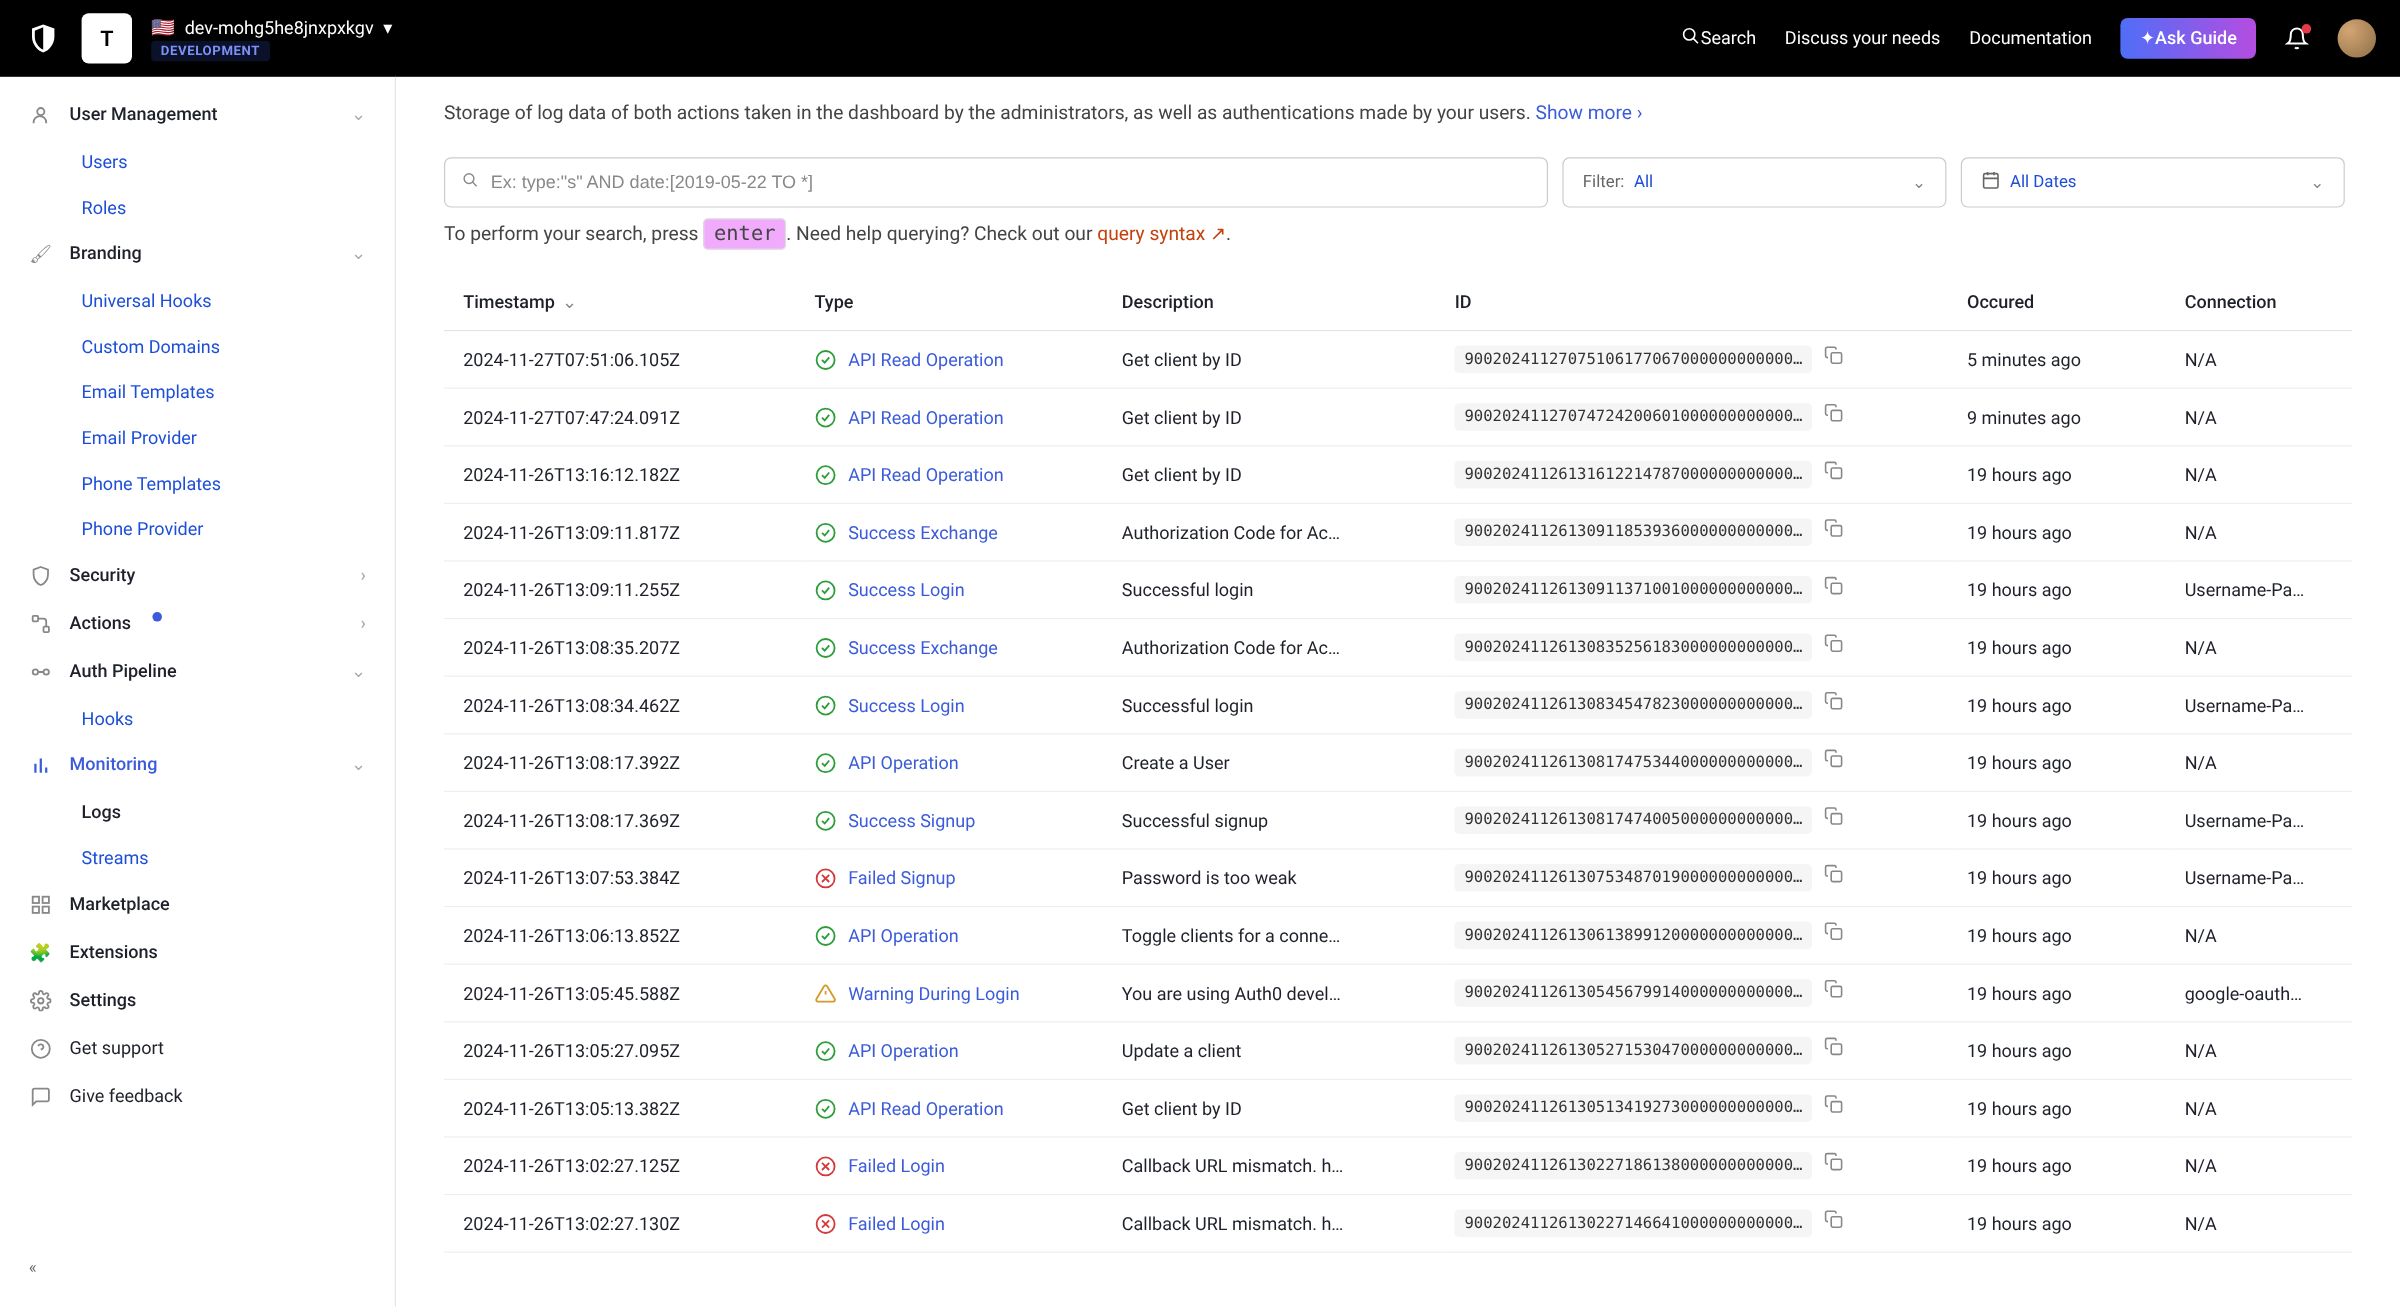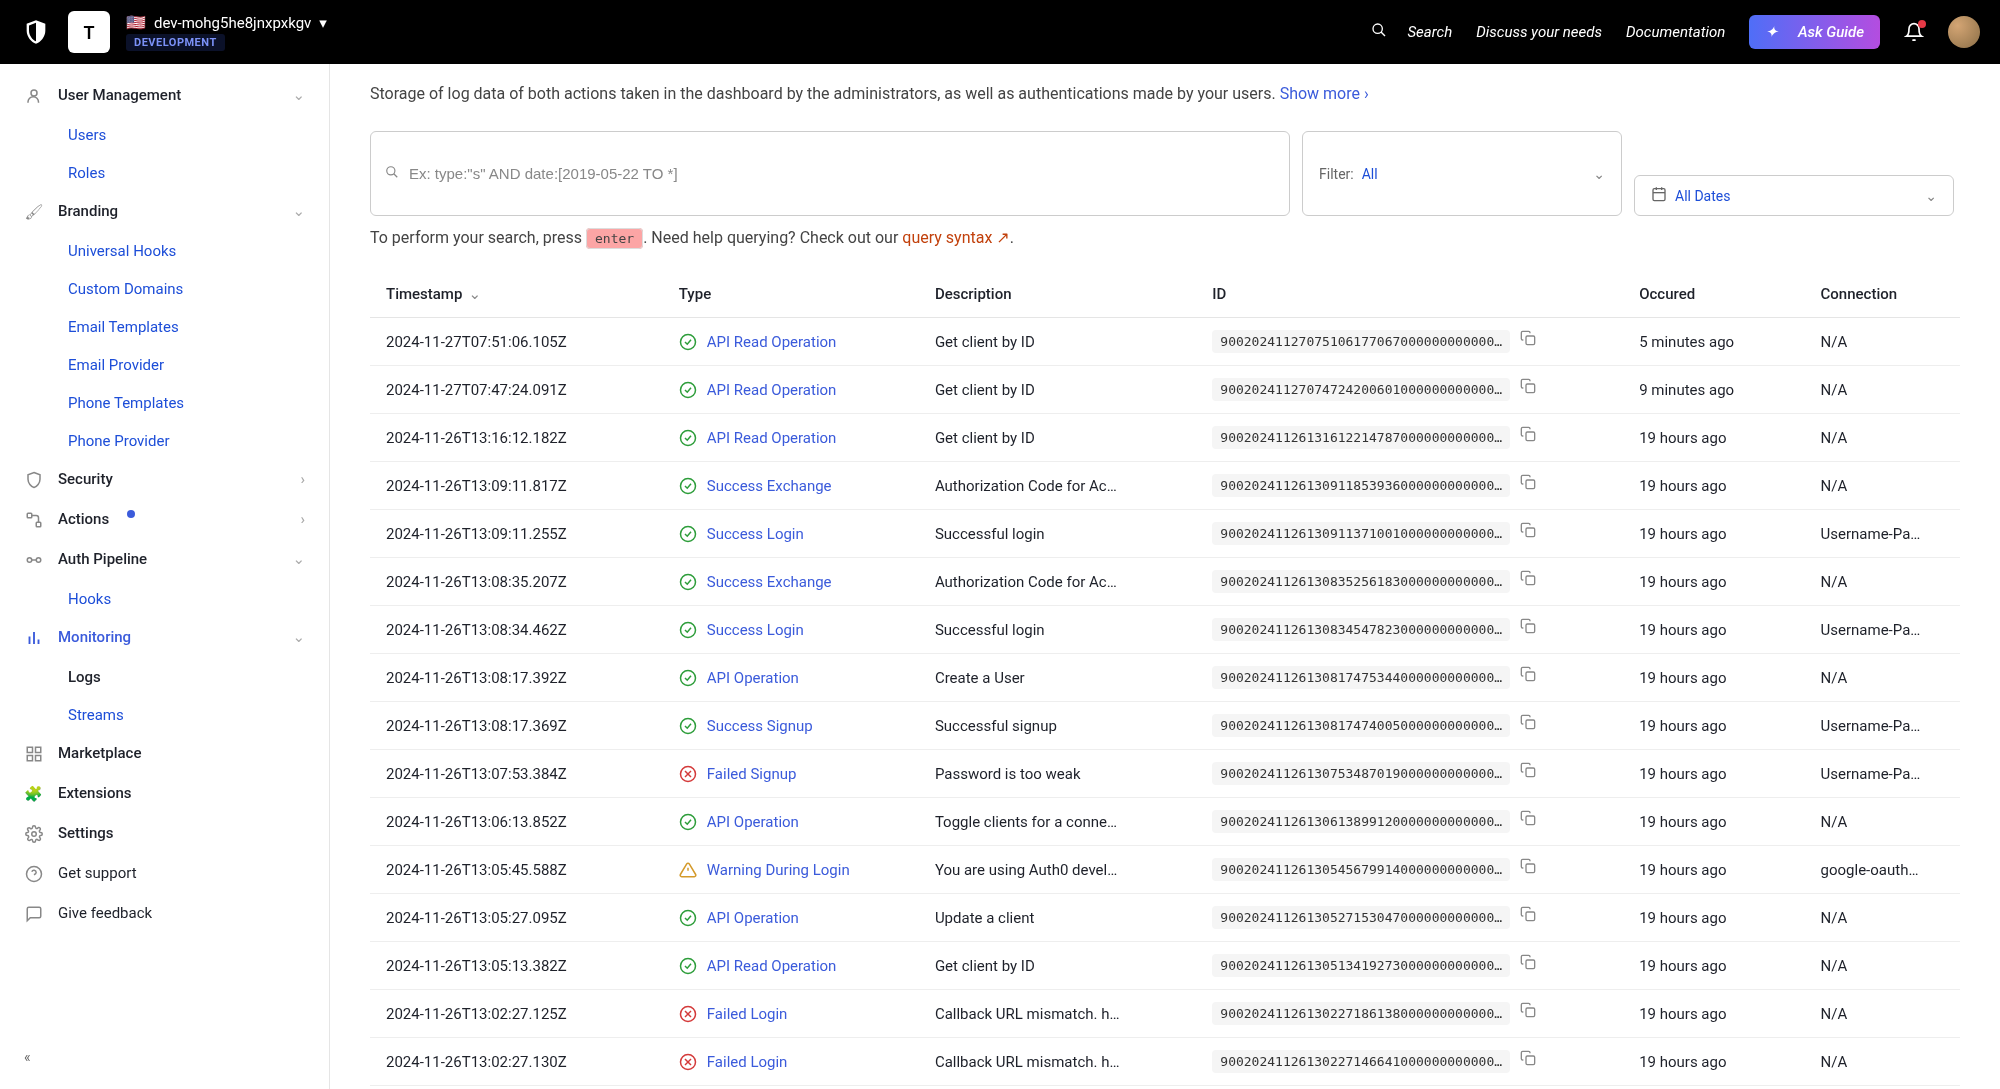--- a/index.html
+++ b/index.html
@@ -7,21 +7,21 @@
 .topbar { height: 64px; background: #000; display: flex; align-items: center; padding: 0 20px; color: #fff; }
 .logo-area { display: flex; align-items: center; gap: 16px; }
 .shield-logo { width: 32px; height: 32px; display: flex; align-items: center; justify-content: center; }
 .tenant-badge { width: 42px; height: 42px; background: #fff; border-radius: 6px; display: flex; align-items: center; justify-content: center; color: #000; font-weight: 600; font-size: 18px; }
 .tenant-info { display: flex; flex-direction: column; gap: 2px; }
 .tenant-name-row { display: flex; align-items: center; gap: 8px; color: #fff; font-size: 15px; }
 .flag { font-size: 16px; }
 .env-badge { background: #3b5bdb30; color: #7b91f7; font-size: 11px; font-weight: 700; padding: 2px 8px; border-radius: 3px; letter-spacing: 0.5px; width: fit-content; }
 .top-spacer { flex: 1; }
 .top-actions { display: flex; align-items: center; gap: 24px; }
-.top-link { color: #fff; font-size: 15px; display: flex; align-items: center; gap: 20px; cursor: pointer; font-style: italic; }
+.top-link { color: #fff; font-size: 15px; display: flex; align-items: center; gap: 0; cursor: pointer; }
 .ask-guide { background: linear-gradient(90deg, #4f6ef7, #b44de0); padding: 8px 16px; border-radius: 6px; font-weight: 500; }
 .notif-icon { position: relative; }
 .notif-dot { position: absolute; top: -2px; right: -2px; width: 8px; height: 8px; background: #e63946; border-radius: 50%; }
 .avatar { width: 32px; height: 32px; border-radius: 50%; background: radial-gradient(circle at 30% 30%, #d4a574, #8b6f47); }
 .layout { display: flex; height: calc(100% - 64px); }
 .sidebar { width: 330px; border-right: 1px solid #e5e5e5; padding: 12px 0; display: flex; flex-direction: column; overflow-y: auto; }
 .side-item { display: flex; align-items: flex-start; gap: 14px; padding: 10px 24px; color: #1e212a; cursor: pointer; font-size: 15px; }
 .side-item.section { font-weight: 500; }
 .side-item.sub { padding-left: 68px; color: #1d4ed8; }
 .side-item.sub.active { color: #1e212a; font-weight: 500; }
@@ -36,23 +36,23 @@
 .intro-text { color: #444; font-size: 16px; margin: 20px 0 8px; }
 .show-more { color: #3b5bdb; cursor: pointer; }
 .search-row { display: flex; gap: 12px; margin: 28px 0 12px; }
 .search-box { flex: 1; display: flex; align-items: center; gap: 10px; border: 1px solid #ccc; border-radius: 6px; padding: 10px 14px; max-width: 920px; }
 .search-box input { border: none; outline: none; flex: 1; font-size: 15px; }
 .search-box input::placeholder { color: #888; }
 .filter-box { display: flex; align-items: center; gap: 8px; border: 1px solid #ccc; border-radius: 6px; padding: 10px 16px; min-width: 320px; cursor: pointer; }
 .filter-box .lbl { color: #666; }
 .filter-box .val { color: #1d4ed8; }
 .filter-box .chev { margin-left: auto; color: #888; }
-.date-box { min-width: 320px; margin-top: 44px; }
+.date-box { min-width: 320px; }
 .help-text { color: #444; font-size: 16px; margin-bottom: 24px; }
-.enter-key { background: #fca5a5; border: 1px solid #ddd; border-radius: 4px; padding: 2px 8px; font-family: monospace; font-size: 13px; }
+.enter-key { background: #f0abfc; border: 1px solid #ddd; border-radius: 4px; padding: 2px 8px; font-family: monospace; font-size: 17px; }
 .link { color: #c2410c; cursor: pointer; }
 table { width: 100%; border-collapse: collapse; }
 th { text-align: left; padding: 14px 10px; font-weight: 500; color: #1e212a; font-size: 15px; border-bottom: 1px solid #e5e5e5; }
 th.ts { padding-left: 16px; }
 td { padding: 12px 10px; border-bottom: 1px solid #eee; font-size: 15px; vertical-align: middle; }
 td.ts { padding-left: 16px; width: 280px; }
 td.ty { width: 240px; }
 td.de { width: 260px; white-space: nowrap; overflow: hidden; text-overflow: ellipsis; max-width: 260px; }
 td.id { width: 400px; }
 td.oc { width: 170px; }

